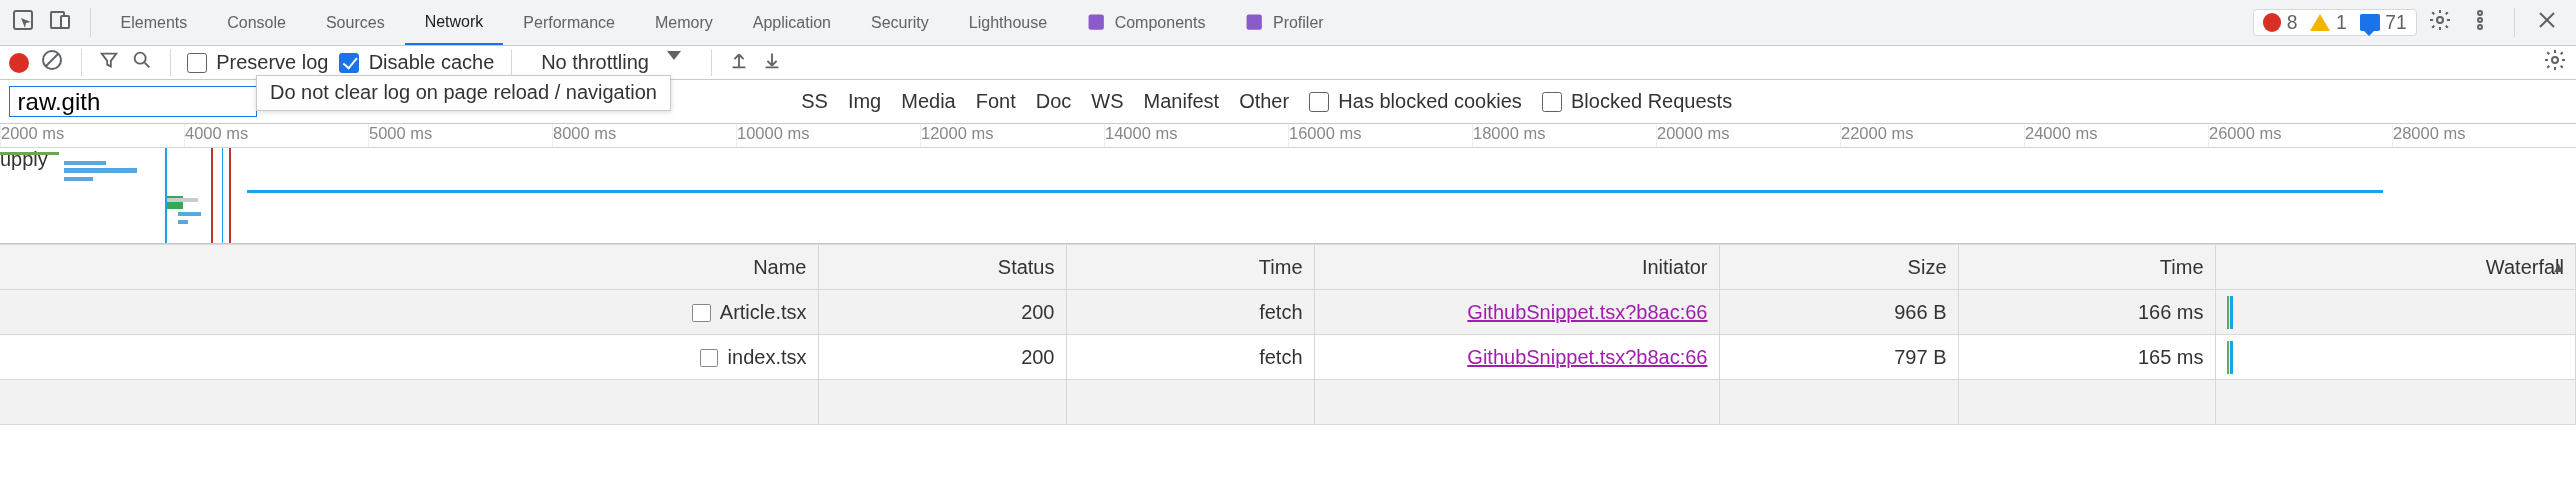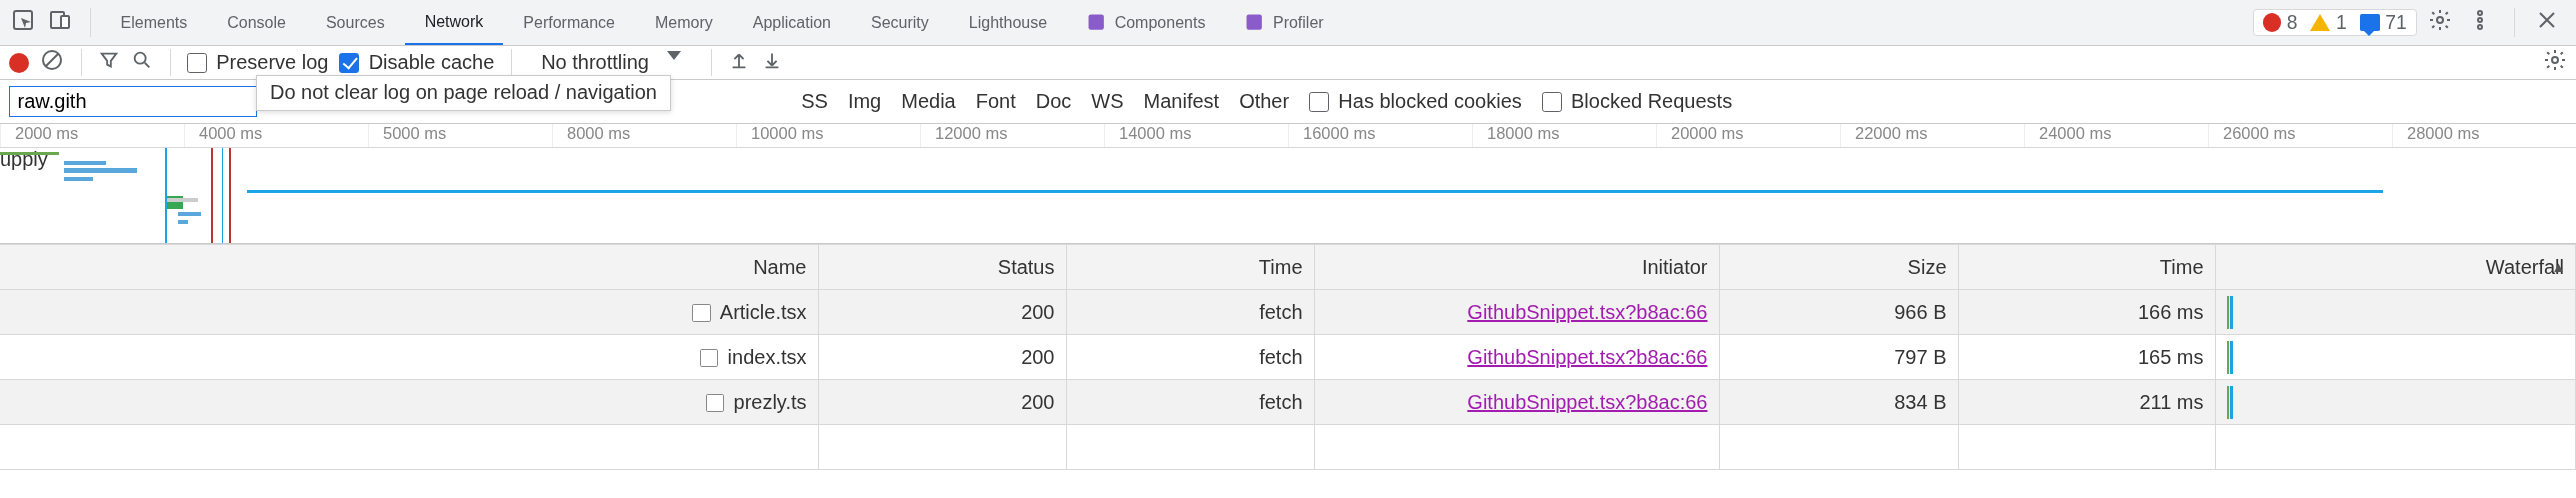--- a/index.html
+++ b/index.html
@@ -83,42 +83,42 @@
   
   .filter-row {
     display:flex; align-items:center; height:44px;
     border-bottom:0.9px solid var(--border);
     padding:0 9.2px; gap:20px;
     position:relative;
   }
   .filter-input {
     height:31px; width:248px;
     border:0.9px solid var(--blue);
-    font-size:20px;
+    font-size:24px;
     padding:0 7.4px;
     outline:none;
   }
   .tooltip-box{
     position:absolute;
     left:256px; top:-5.5px;
     background:#fff;
     border:0.9px solid var(--border);
     padding:5.5px 13px;
     font-size:20px;
     box-shadow:0 1.8px 5.5px rgba(0,0,0,.15);
     white-space:nowrap;
     z-index:5;
   }
   .ftype { color:#333; }
   .ftype-group{display:flex;gap:20px;align-items:center; margin-left:524px;}
 
   
   .timeline { height:120px; border-bottom:0.9px solid var(--border); position:relative; overflow:hidden;}
   .tl-ruler { height:24px; border-bottom:0.9px solid var(--border-light); display:flex; font-size:16.5px; color:#888;}
-  .tl-tick { flex:1; border-left:0.9px solid #eee; padding-left:14px;}
+  .tl-tick { flex:1; border-left:0.9px solid #eee; padding-left:0;}
   .tl-body { position:relative; height:96px;}
   .tl-body .vline{position:absolute;top:0;bottom:0;width:1.8px;}
   .tl-body .hline{position:absolute;height:3.7px;}
   .tl-long{position:absolute;left:9.6%;right:7.5%;top:42px;height:2.8px;background:#1aa3e8;}
 
   
   .tbl { width:100%; border-collapse:collapse; table-layout:fixed;}
   .tbl th, .tbl td {
     border-right:0.9px solid var(--border-light);
     border-bottom:0.9px solid var(--border-light);
@@ -379,32 +379,20 @@
       <td>fetch</td>
       <td><span class="initlink">GithubSnippet.tsx?b8ac:66</span></td>
       <td class="num">797 B</td>
       <td class="num">165 ms</td>
       <td class="wfcell">
           <span class="bar"></span>
           <span class="bar2"></span>
         </td>
     </tr>
     <tr>
-      <td><span class="rowchk"></span><span>prezly.ts</span></td>
-      <td>200</td>
-      <td>fetch</td>
-      <td><span class="initlink">GithubSnippet.tsx?b8ac:66</span></td>
-      <td class="num">834 B</td>
-      <td class="num">211 ms</td>
-      <td class="wfcell">
-          <span class="bar"></span>
-          <span class="bar2"></span>
-        </td>
-    </tr>
-    <tr>
         <td></td>
         <td></td>
         <td></td>
         <td></td>
         <td></td>
         <td></td>
         <td></td>
       </tr>
   </tbody>
 </table>

